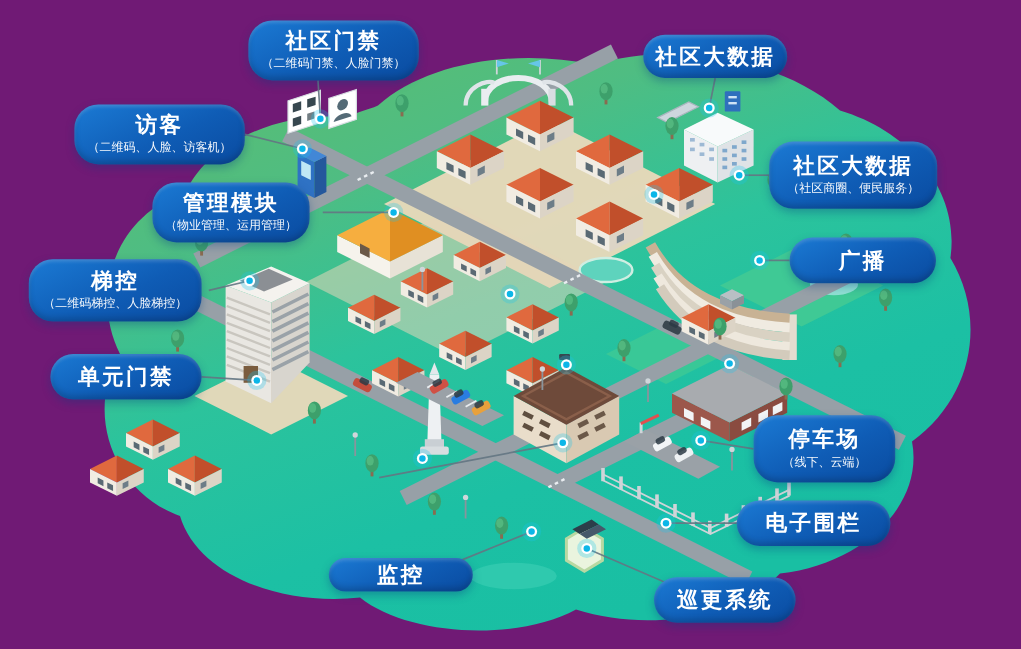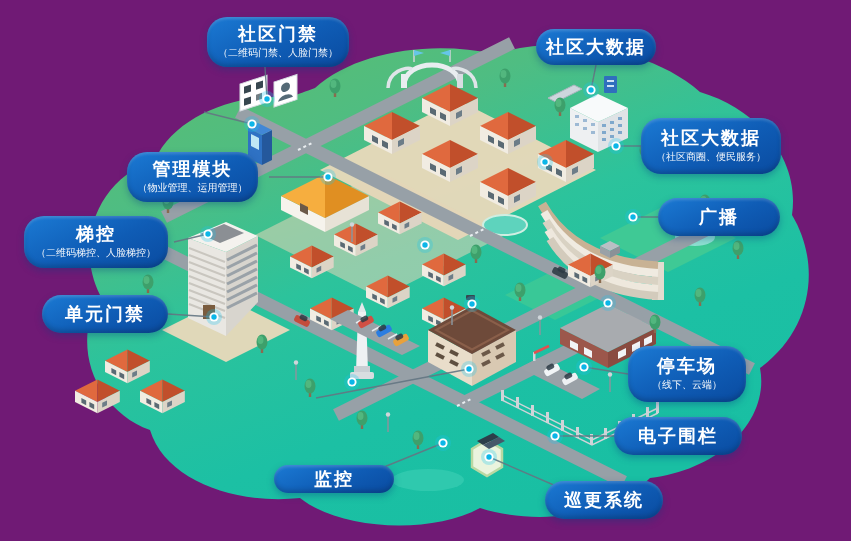--- a/index.html
+++ b/index.html
@@ -381,20 +381,24 @@
       <use href="#node" transform="translate(352,382)"></use>
       <use href="#node" transform="translate(472,304)"></use>
     </g>
   </svg>
 
   <div class="callout box" style="left:207px;top:17px;width:142px;height:50px">
     <div class="t">社区门禁</div>
     <div class="s">（二维码门禁、人脸门禁）</div>
   </div>
 
+  <div class="callout box" style="left:62px;top:87px;width:142px;height:50px">
+    <div class="t">访客</div>
+    <div class="s">（二维码、人脸、访客机）</div>
+  </div>
 
   <div class="callout box" style="left:127px;top:152px;width:131px;height:50px">
     <div class="t">管理模块</div>
     <div class="s">（物业管理、运用管理）</div>
   </div>
 
   <div class="callout box" style="left:24px;top:216px;width:144px;height:52px">
     <div class="t">梯控</div>
     <div class="s">（二维码梯控、人脸梯控）</div>
   </div>

